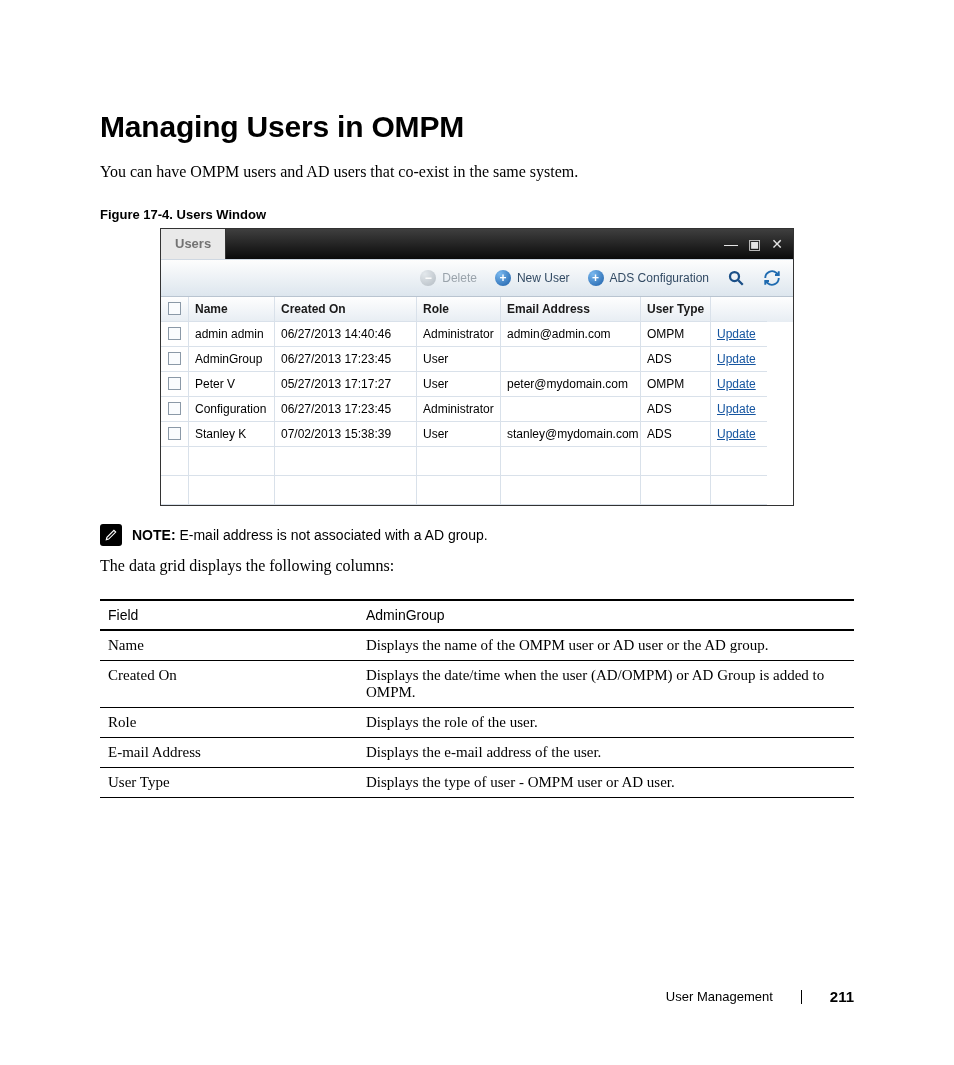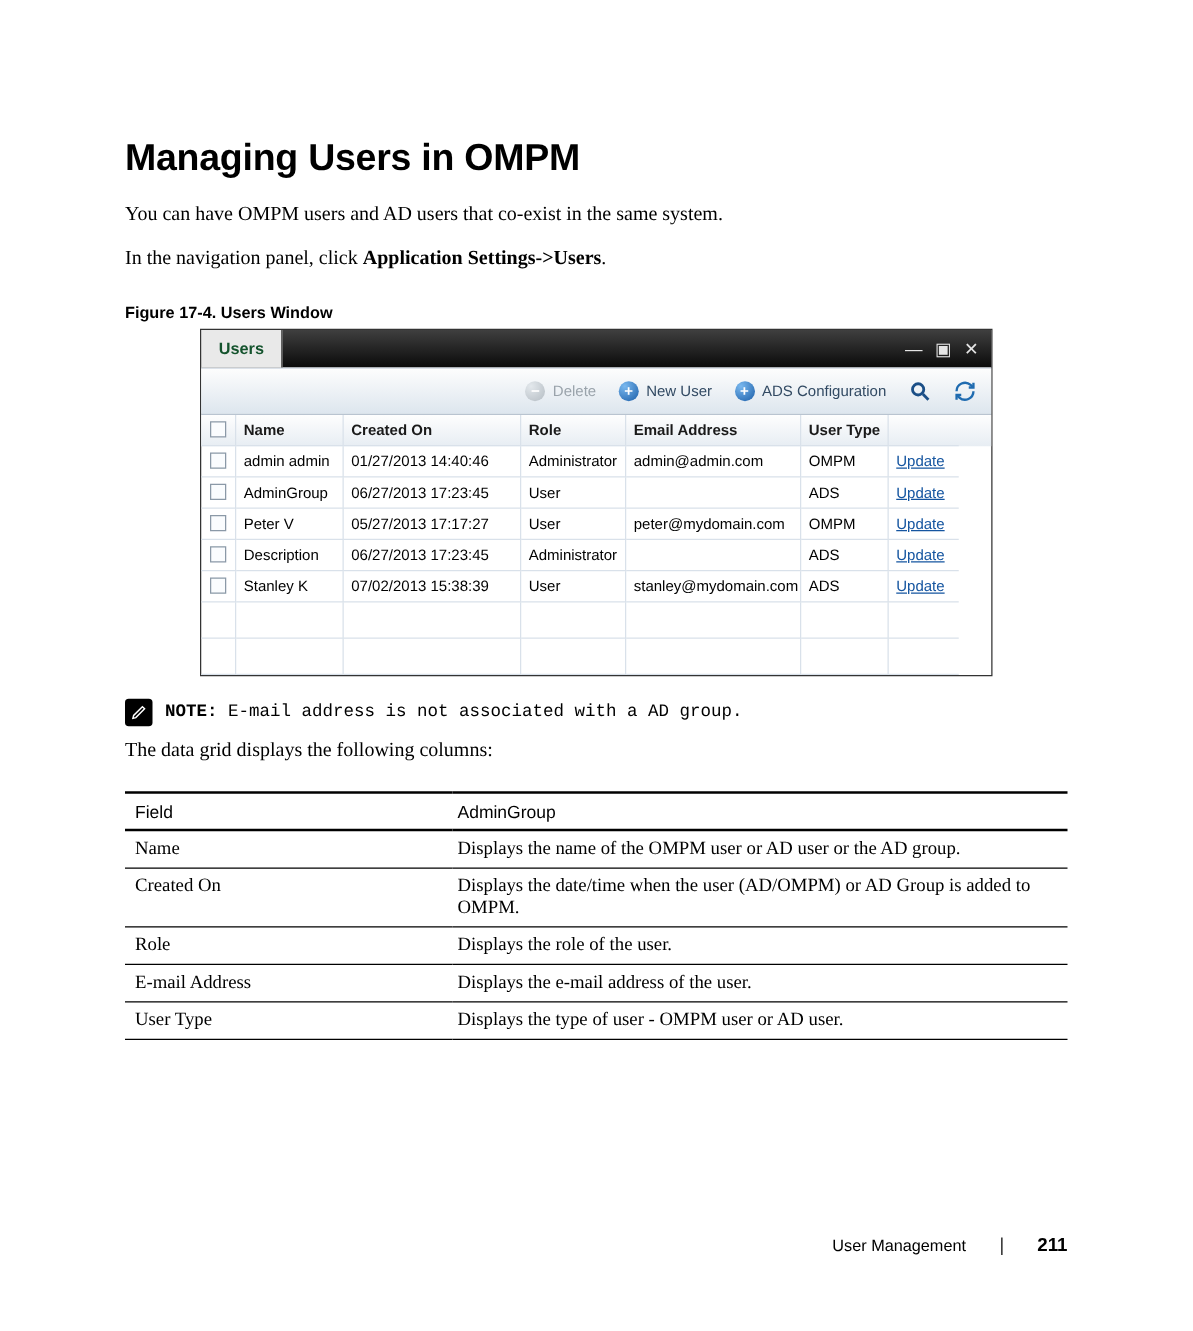--- a/index.html
+++ b/index.html
@@ -36,21 +36,21 @@
     background: #fff;
   }
   .panel-titlebar {
     display: flex; align-items: center;
     height: 30px;
     background: linear-gradient(#3f3f3f, #0a0a0a);
     color: #fff;
   }
   .panel-tab {
     background: #e9e9e9;
-    color: #14532d;
+    color: #737373;
     height: 30px;
     display: flex; align-items: center;
     padding: 0 14px;
     border-right: 1px solid #333;
     font-weight: 700;
     font-size: 13px;
   }
   .panel-spacer { flex: 1; }
   .win-controls { display: flex; gap: 10px; padding-right: 10px; color: #e5e5e5; font-size: 14px; }
 
@@ -92,21 +92,21 @@
     background: linear-gradient(#fefefe, #e7edf3);
     font-weight: 700;
     color: #1a1a1a;
   }
   .grid-header .chk, .grid-row .chk { display:flex; align-items:center; justify-content:center; padding:0; }
   .chkbox { width: 11px; height: 11px; border: 1px solid #8b99a7; background: #fafcfe; }
   .grid-row .link { color: #1555a0; text-decoration: underline; }
   .grid-row.blank > div { height: 18px; }
 
   
-  .note-row { display:flex; align-items:center; gap:10px; margin: 18px 0 8px 0; font-family: Liberation Mono, monospace; font-size: 14px; }
+  .note-row { display:flex; align-items:center; gap:10px; margin: 18px 0 8px 0; font-family: Liberation Sans, sans-serif; font-size: 14px; }
   .note-icon { width: 22px; height: 22px; background:#000; color:#fff; display:flex; align-items:center; justify-content:center; border-radius:3px; font-size:14px; }
   .note-row strong { font-weight: 700; }
 
   
   .field-table { width: 100%; border-collapse: collapse; margin-top: 20px; font-size: 15px; }
   .field-table th { text-align:left; font-family: Arial, sans-serif; font-weight:400; font-size:14px; padding: 6px 4px; }
   .field-table thead tr { border-top: 2px solid #000; border-bottom: 2px solid #000; }
   .field-table td { padding: 6px 4px; vertical-align: top; }
   .field-table tbody tr { border-bottom: 1px solid #000; }
   .field-table th:first-child, .field-table td:first-child { width: 250px; padding-left: 8px; }
@@ -117,23 +117,20 @@
   .footer .pagenum { font-weight:700; font-size:15px; }
 </style>
 </head>
 <body>
 
 <div class="page">
 
   <h1 class="page-title">Managing Users in OMPM</h1>
 
   <p class="body">You can have OMPM users and AD users that co-exist in the same system.</p>
-  <p class="body">
-    <span>In the navigation panel, click </span><strong>Application Settings-&gt;Users</strong><span>.</span>
-  </p>
 
   <div class="fig-caption">Figure 17-4.    Users Window</div>
 
   <div class="panel">
     <div class="panel-titlebar">
       <div class="panel-tab">Users</div>
       <div class="panel-spacer"></div>
       <div class="win-controls">
         <span>—</span>
         <span>▣</span>
@@ -181,21 +178,21 @@
         <div>Email Address</div>
         <div>User Type</div>
         <div></div>
       </div>
 
       <div class="grid-row">
         <div class="chk">
             <span class="chkbox"></span>
           </div>
         <div>admin admin</div>
-        <div>01/27/2013 14:40:46</div>
+        <div>06/27/2013 14:40:46</div>
         <div>Administrator</div>
         <div>admin@admin.com</div>
         <div>OMPM</div>
         <div class="link">Update</div>
       </div>
       <div class="grid-row">
         <div class="chk">
             <span class="chkbox"></span>
           </div>
         <div>AdminGroup</div>
@@ -213,21 +210,21 @@
         <div>05/27/2013 17:17:27</div>
         <div>User</div>
         <div>peter@mydomain.com</div>
         <div>OMPM</div>
         <div class="link">Update</div>
       </div>
       <div class="grid-row">
         <div class="chk">
             <span class="chkbox"></span>
           </div>
-        <div>Description</div>
+        <div>Configuration</div>
         <div>06/27/2013 17:23:45</div>
         <div>Administrator</div>
         <div></div>
         <div>ADS</div>
         <div class="link">Update</div>
       </div>
       <div class="grid-row">
         <div class="chk">
             <span class="chkbox"></span>
           </div>

